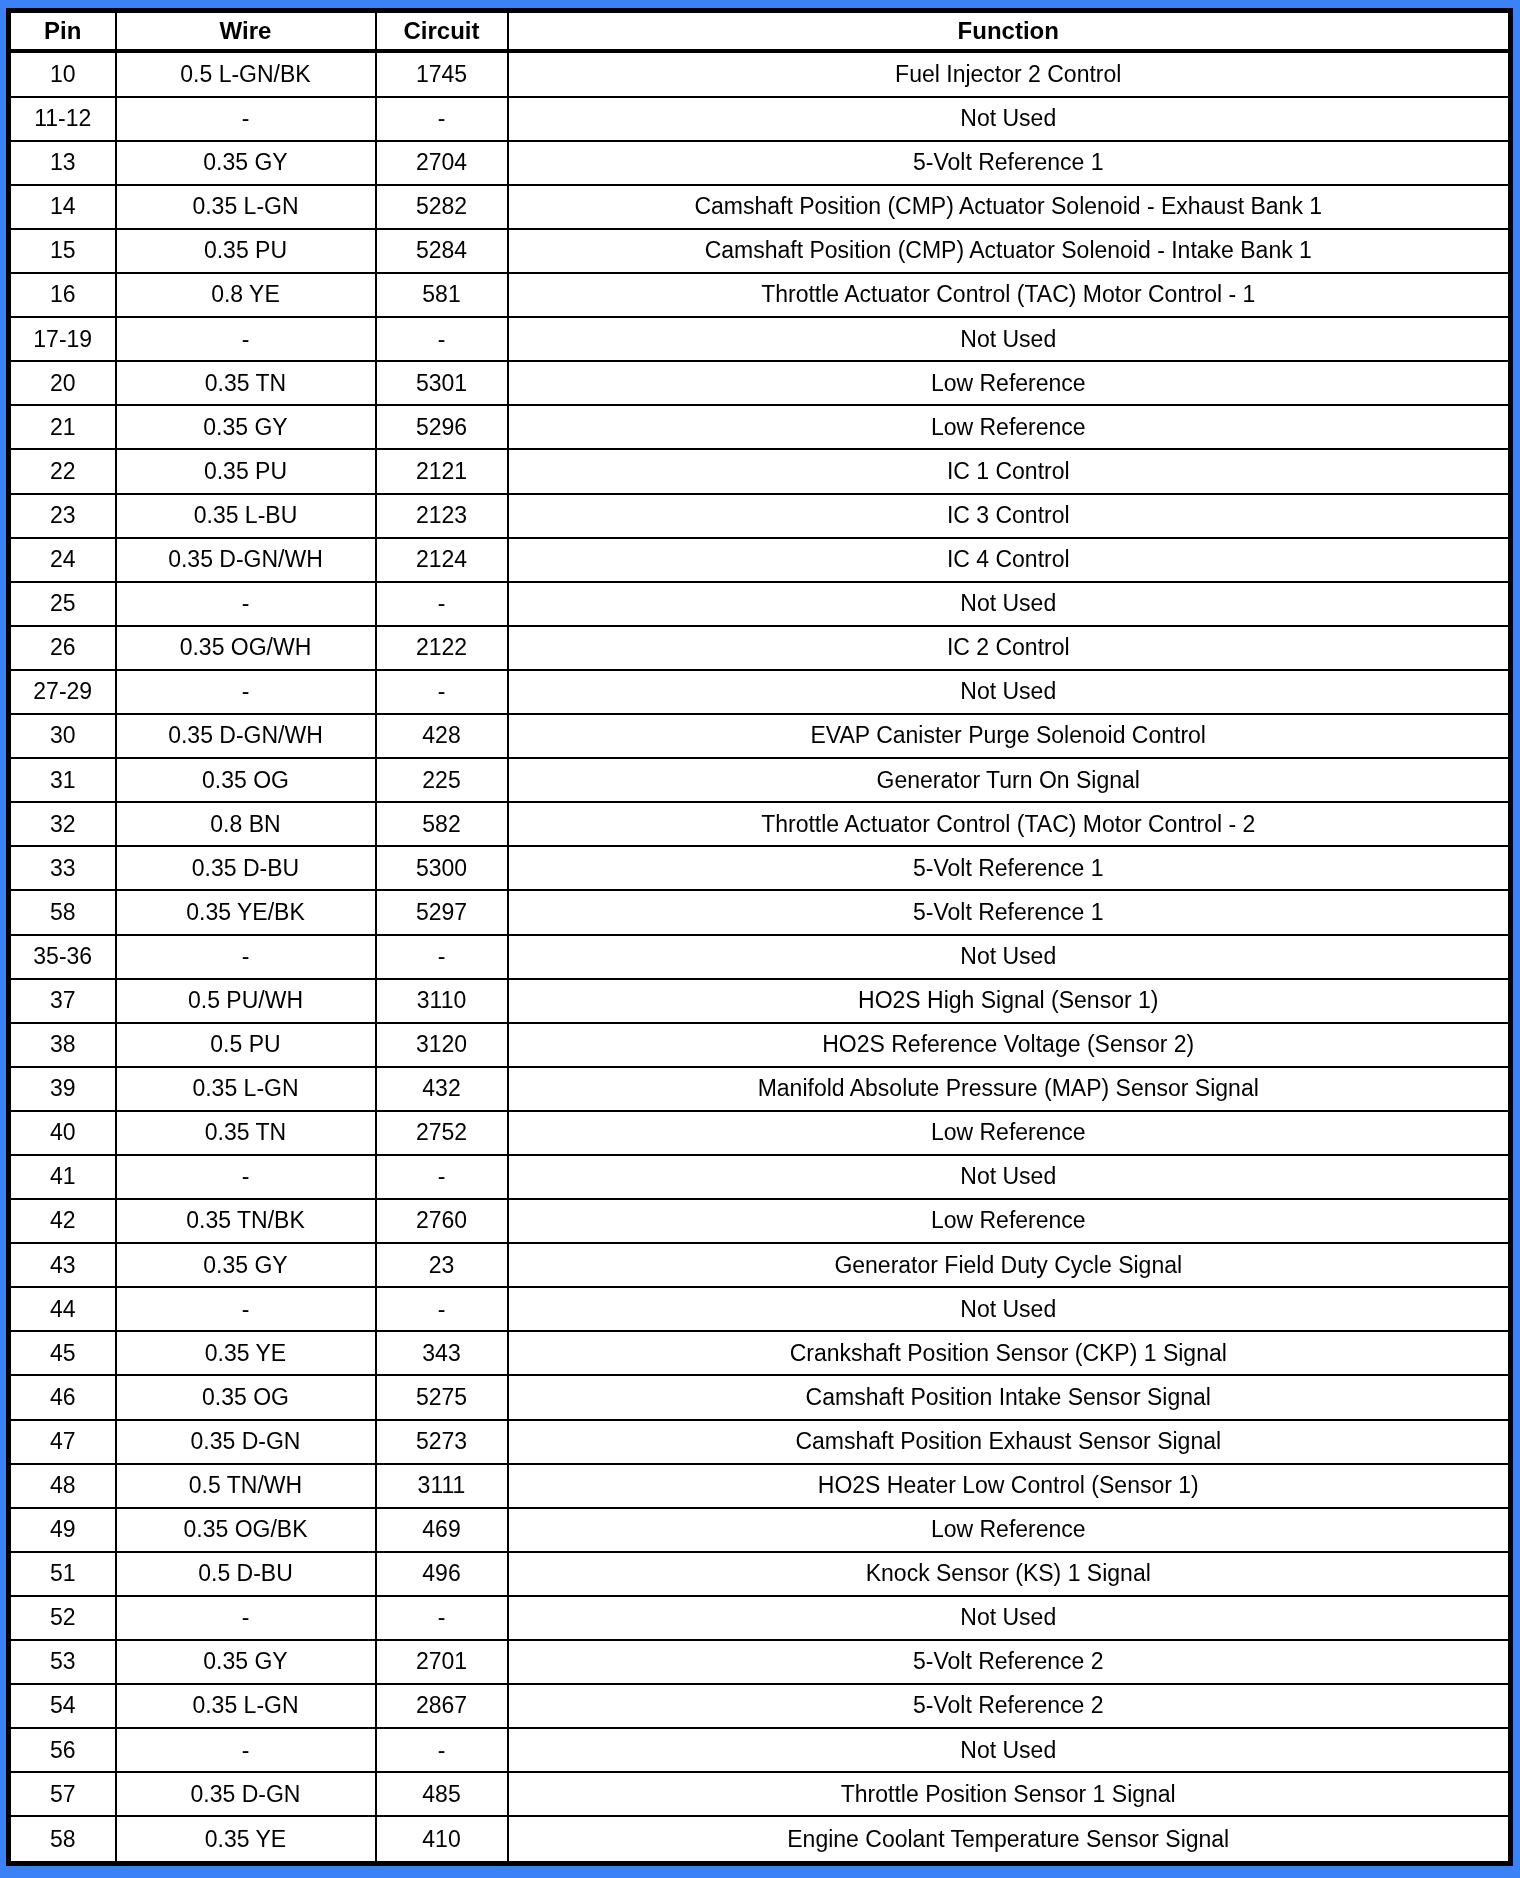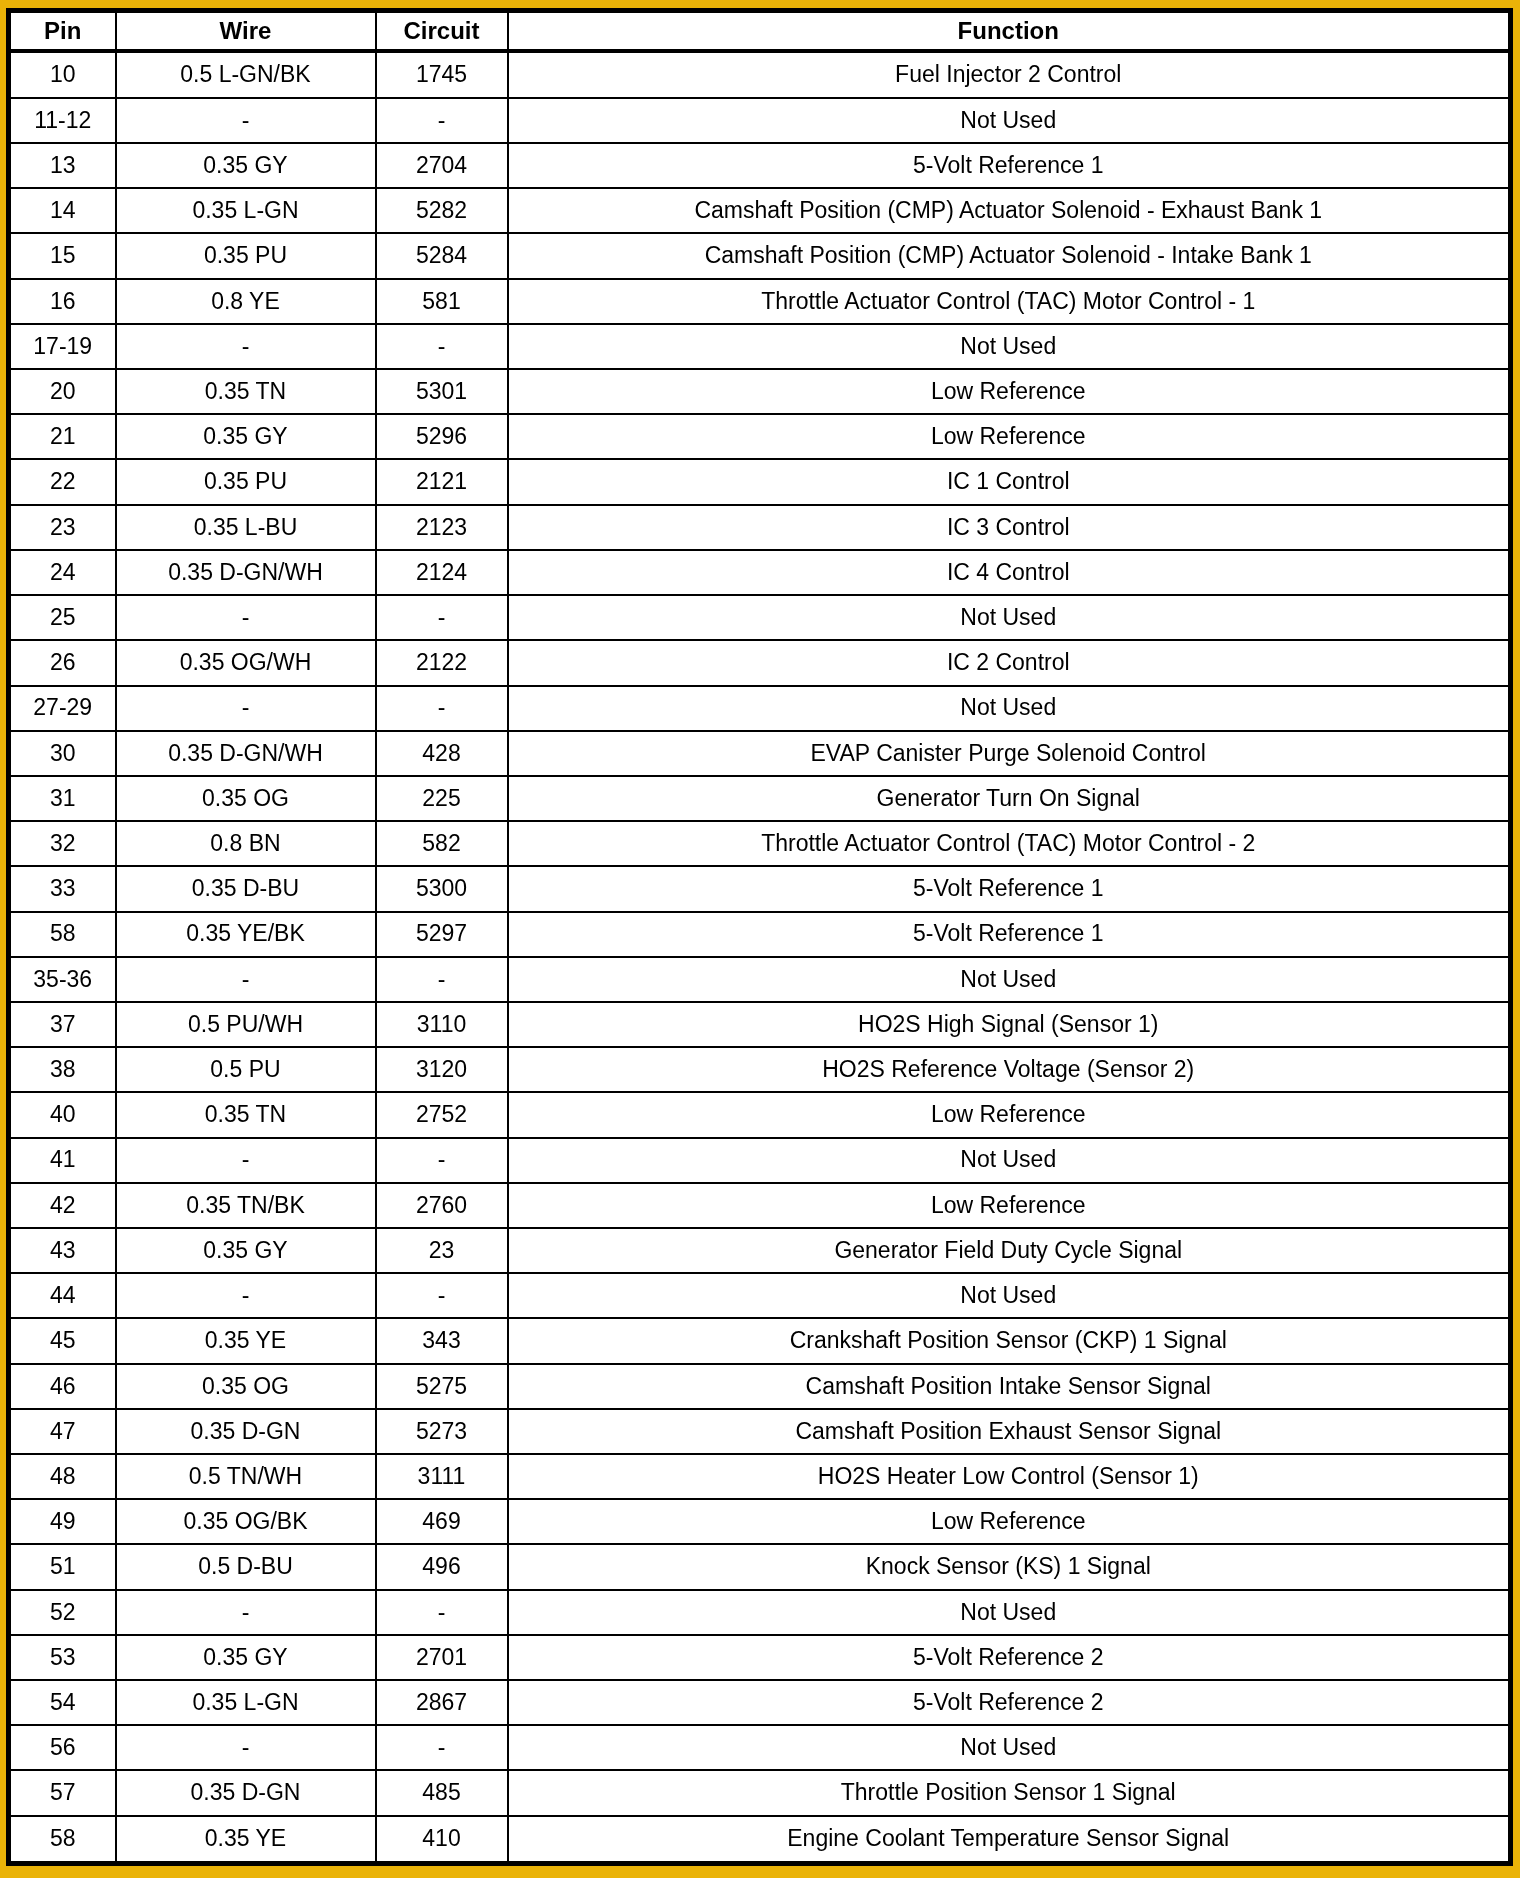--- a/index.html
+++ b/index.html
@@ -4,21 +4,21 @@
 <style>
   html, body {
     margin: 0;
     padding: 0;
     background: #ffffff;
   }
   .page {
     position: relative;
     width: 1520px;
     height: 1878px;
-    background: #eab308;
+    background: #3b82f6;
     font-family: "Liberation Sans", sans-serif;
     color: #000;
   }
   table.pinout {
     position: absolute;
     left: 6px;
     top: 8px;
     width: 1507px;
     height: 1858px;
     border-collapse: collapse;
@@ -206,20 +206,26 @@
           <td class="col-circuit">3110</td>
           <td class="col-function">HO2S High Signal (Sensor 1)</td>
         </tr>
         <tr>
           <td class="col-pin">38</td>
           <td class="col-wire">0.5 PU</td>
           <td class="col-circuit">3120</td>
           <td class="col-function">HO2S Reference Voltage (Sensor 2)</td>
         </tr>
         <tr>
+          <td class="col-pin">39</td>
+          <td class="col-wire">0.35 L-GN</td>
+          <td class="col-circuit">432</td>
+          <td class="col-function">Manifold Absolute Pressure (MAP) Sensor Signal</td>
+        </tr>
+        <tr>
           <td class="col-pin">40</td>
           <td class="col-wire">0.35 TN</td>
           <td class="col-circuit">2752</td>
           <td class="col-function">Low Reference</td>
         </tr>
         <tr>
           <td class="col-pin">41</td>
           <td class="col-wire">-</td>
           <td class="col-circuit">-</td>
           <td class="col-function">Not Used</td>

